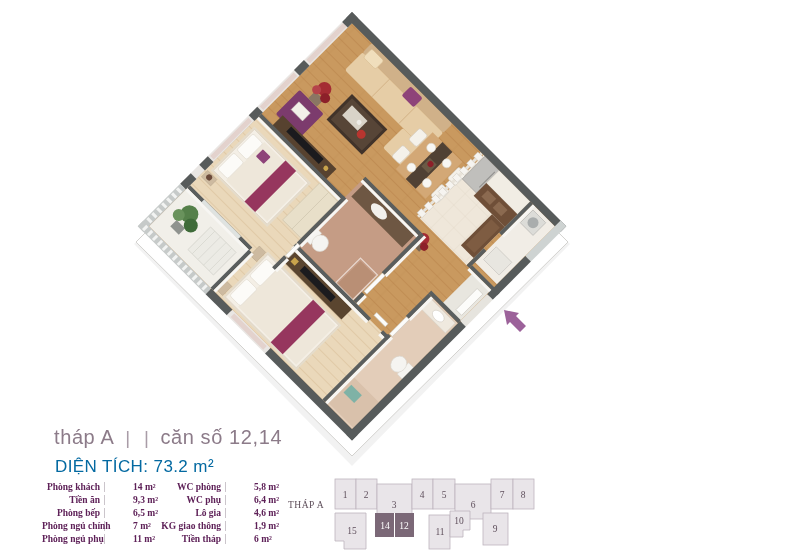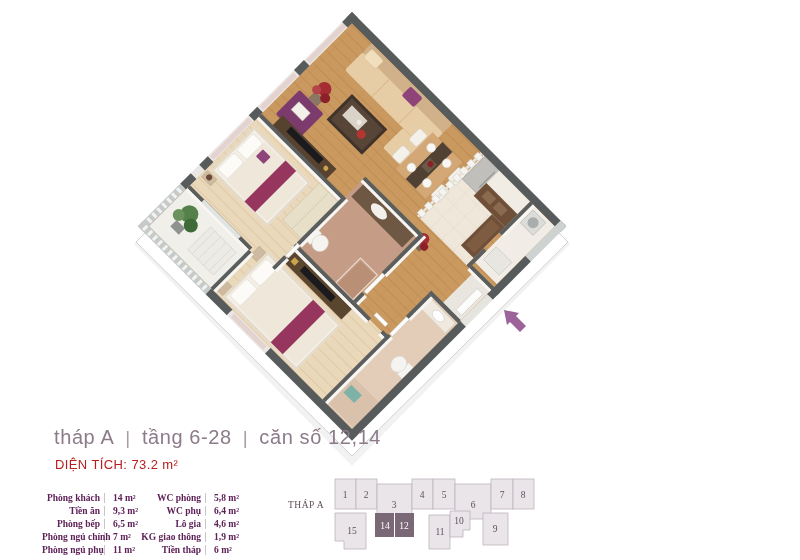--- a/index.html
+++ b/index.html
@@ -8,32 +8,32 @@
     background:#ffffff;font-family:"Liberation Sans",sans-serif;
   }
   .page-title{
     position:absolute;left:54px;top:426px;
     font-size:20px;letter-spacing:.6px;color:#8c7b89;
     display:flex;align-items:baseline;gap:9px;white-space:nowrap;
   }
   .page-title .sep{color:#a99ca7;font-size:19px;padding:0 2px;font-weight:300;}
   .area-title{
     position:absolute;left:55px;top:457px;
-    font-size:13px;letter-spacing:.4px;color:#b91c1c;white-space:nowrap;
+    font-size:17px;letter-spacing:.4px;color:#0369a1;white-space:nowrap;
   }
   .areas{
-    position:absolute;left:42px;top:491px;display:flex;
+    position:absolute;left:42px;top:480px;display:flex;
     font-family:"Liberation Serif",serif;font-weight:bold;
     font-size:9.5px;color:#5e2158;
   }
   .arow{display:flex;height:13.1px;align-items:center;}
   .rname{text-align:right;padding-right:4px;border-right:1px solid #cbc5cb;white-space:nowrap;}
   .col1 .rname{width:58px;}
   .col2 .rname{width:62px;}
-  .rval{padding-left:8px;white-space:nowrap;width:26px;}
+  .rval{padding-left:8px;white-space:nowrap;width:26px;margin-left:20px;}
   .fp-svg{position:absolute;left:0;top:0;}
   .map-svg{position:absolute;left:280px;top:472px;}
   .map-num{font-family:"Liberation Serif",serif;font-size:9.5px;fill:#5f4f5c;}
   .map-num-hl{font-family:"Liberation Serif",serif;font-size:9.5px;fill:#ffffff;}
   .map-label{font-family:"Liberation Serif",serif;font-size:9.5px;fill:#5c4c58;letter-spacing:.5px;}
 </style>
 </head>
 <body>
 
 <svg class="fp-svg" width="800" height="560" viewBox="0 0 800 560">
@@ -317,21 +317,20 @@
       <rect x="295" y="142" width="8" height="161" fill="#575b5b"></rect>
     </g>
   </g>
 
   <polygon points="504,310 519,313 516,316 526,326 520,332 510,322 507,325" fill="#9c629a"></polygon>
 </svg>
 
 <div class="page-title">
   <span>tháp A</span>
   <span class="sep">|</span>
-  <span>tầng 6-28</span>
   <span class="sep">|</span>
   <span>căn số 12,14</span>
 </div>
 
 <div class="area-title">DIỆN TÍCH: 73.2 m²</div>
 
 <div class="areas">
   <div class="col1">
     <div class="arow">
       <span class="rname">Phòng khách</span>

